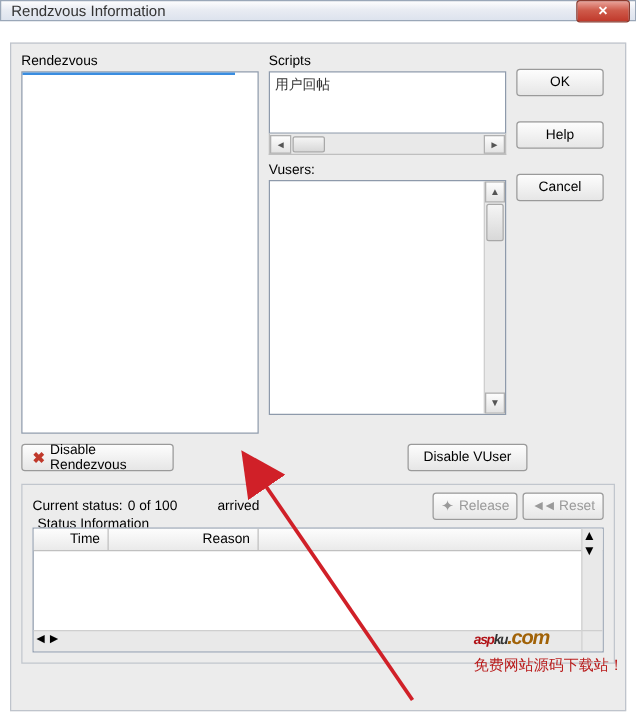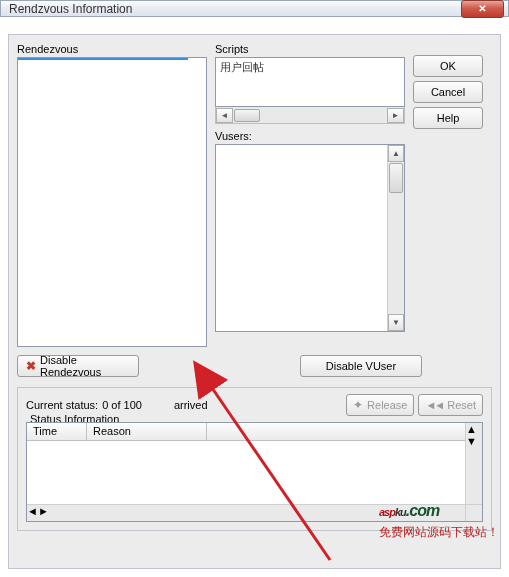--- a/index.html
+++ b/index.html
@@ -7,21 +7,21 @@
 
 .titlebar { height: 17px; background: linear-gradient(#fdfdfe,#e9ecf3 45%,#dde3ee); border: 1px solid #9aa7b8; display: flex; align-items: center; padding: 0 4px 0 8px; color: #333; gap: 40px; }
 .titlebar .title { flex: 1; font-size: 12px; }
 .closebox { width: 43px; height: 18px; background: linear-gradient(#e9a39a,#cf5b4b 45%,#c0392b); border: 1px solid #8a3a2e; border-radius: 3px; display: flex; align-items: center; justify-content: center; color: #fff; font-weight: bold; font-size: 10px; }
 
 .dlg { position: absolute; left: 8px; top: 34px; right: 8px; bottom: 8px; border: 1px solid #bfc4cc; background: #ececec; padding: 8px; }
 
 .row1 { display: flex; gap: 8px; }
 .col-left { width: 190px; }
 .col-mid { width: 190px; }
-.col-right { flex: 1; display: flex; flex-direction: column; gap: 0; padding-top: 12px; }
+.col-right { flex: 1; display: flex; flex-direction: column; gap: 16px; padding-top: 12px; }
 
 .lbl { color: #000; margin-bottom: 2px; display: block; }
 
 .listbox { background: #fff; border: 1px solid #8e9aab; width: 100%; }
 .rendez-list { height: 290px; }
 .selitem { background: #3a8de0; color: #fff; padding: 1px 4px; width: 170px; }
 
 .scripts-box { height: 50px; padding: 2px 4px; color: #333; overflow: hidden; }
 .hscroll { height: 17px; background: #e9e9e9; border: 1px solid #bfbfbf; border-top: none; display: flex; align-items: center; }
 .hscroll .arrow { width: 17px; height: 15px; background: linear-gradient(#fdfdfd,#e3e3e3); border: 1px solid #b0b0b0; display: flex; align-items: center; justify-content: center; color: #555; font-size: 8px; }
@@ -49,32 +49,32 @@
 
 .status-row { display: flex; align-items: center; justify-content: space-between; margin-bottom: 6px; }
 .status-left { display: flex; gap: 4px; align-items: center; }
 .small-btns { display: flex; gap: 4px; }
 .small-btns .btn { height: 22px; padding: 0 6px; }
 .plus { color: #9a9a9a; font-size: 12px; margin-right: 4px; }
 .rwd { color: #9a9a9a; margin-right: 4px; letter-spacing: -2px; }
 
 .grid { background: #fff; border: 1px solid #8e9aab; height: 100px; position: relative; }
 .grid-header { display: flex; background: linear-gradient(#fdfdfd,#eaeaea); border-bottom: 1px solid #c0c0c0; height: 18px; }
-.grid-header .cell { border-right: 1px solid #c0c0c0; padding: 2px 6px; text-align: left; }
+.grid-header .cell { border-right: 1px solid #c0c0c0; padding: 2px 6px; text-align: right; }
 .grid-header .cell.time { width: 60px; }
 .grid-header .cell.reason { width: 120px; }
 .grid-vscroll { position: absolute; right: 0; top: 0; bottom: 17px; width: 17px; background: #e9e9e9; border-left: 1px solid #cfcfcf; display: flex; flex-direction: column; }
 .grid-hscroll { position: absolute; left: 0; right: 17px; bottom: 0; height: 17px; background: #e9e9e9; border-top: 1px solid #cfcfcf; display: flex; }
 .grid-corner { position: absolute; right: 0; bottom: 0; width: 17px; height: 17px; background: #e9e9e9; border-left: 1px solid #cfcfcf; border-top: 1px solid #cfcfcf; }
 
 .arrow-annot { position: absolute; pointer-events: none; }
 
 .watermark { position: absolute; right: 10px; bottom: 36px; font-family: Arial; font-weight: bold; font-style: italic; color: #b01116; font-size: 34px; letter-spacing: -1px; }
 .watermark .thin { color: #b91c1c; font-size: 12px; font-style: normal; font-weight: normal; letter-spacing: 0; display: block; text-align: right; }
-.watermark .dot { color: #14532d; }
+.watermark .dot { color: #a16207; }
 </style>
 </head>
 <body>
 
 <div class="titlebar">
   <span class="title">Rendzvous Information</span>
   <div class="closebox">✕</div>
 </div>
 
 <div class="dlg">
@@ -110,35 +110,35 @@
           </div>
         </div>
       </div>
     </div>
 
     <div class="col-right">
       <div class="btn sidebtn">
           <span>OK</span>
         </div>
       <div class="btn sidebtn">
-          <span>Cancel</span>
+          <span>Help</span>
         </div>
       <div class="btn sidebtn">
-          <span>Help</span>
+          <span>Cancel</span>
         </div>
     </div>
   </div>
 
   <div class="row2">
     <div class="btn" style="width:122px">
       <span class="xicon">✖</span>
       <span>Disable Rendezvous</span>
     </div>
     <div style="flex:1"></div>
-    <div class="btn" style="width:122px;margin-right:70px">
+    <div class="btn" style="width:96px;margin-right:70px">
         <span>Disable VUser</span>
       </div>
   </div>
 
   <div class="fieldset">
     <span class="legend">Status Information</span>
 
     <div class="status-row">
       <div class="status-left">
         <span>Current status:</span>

